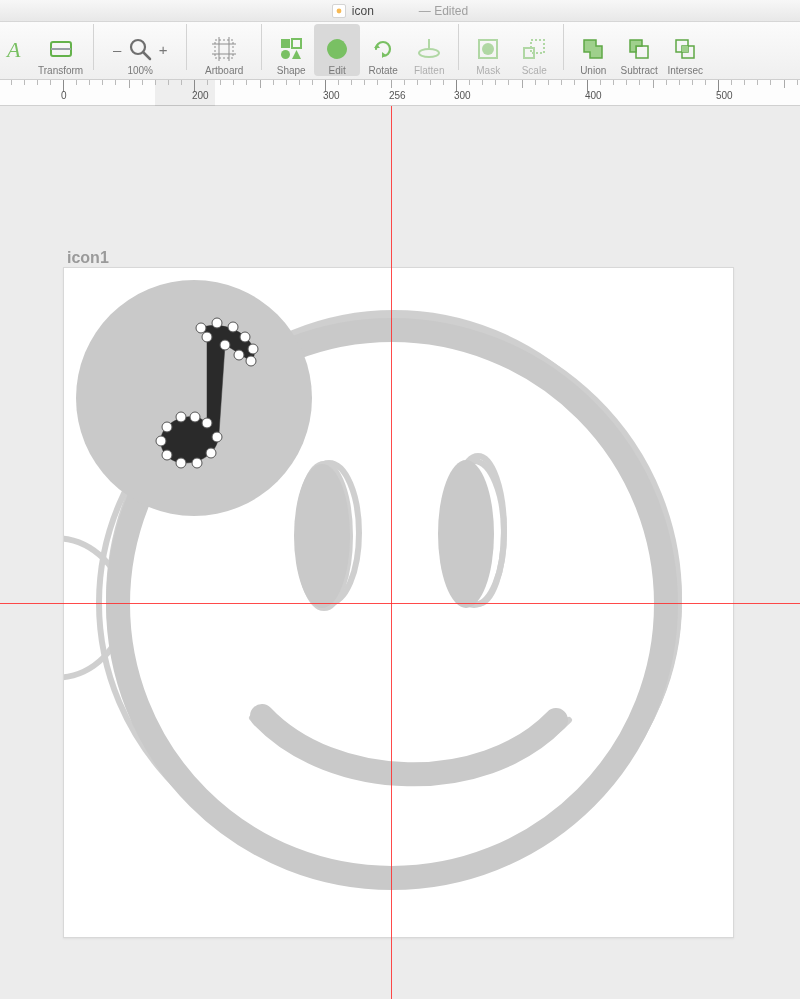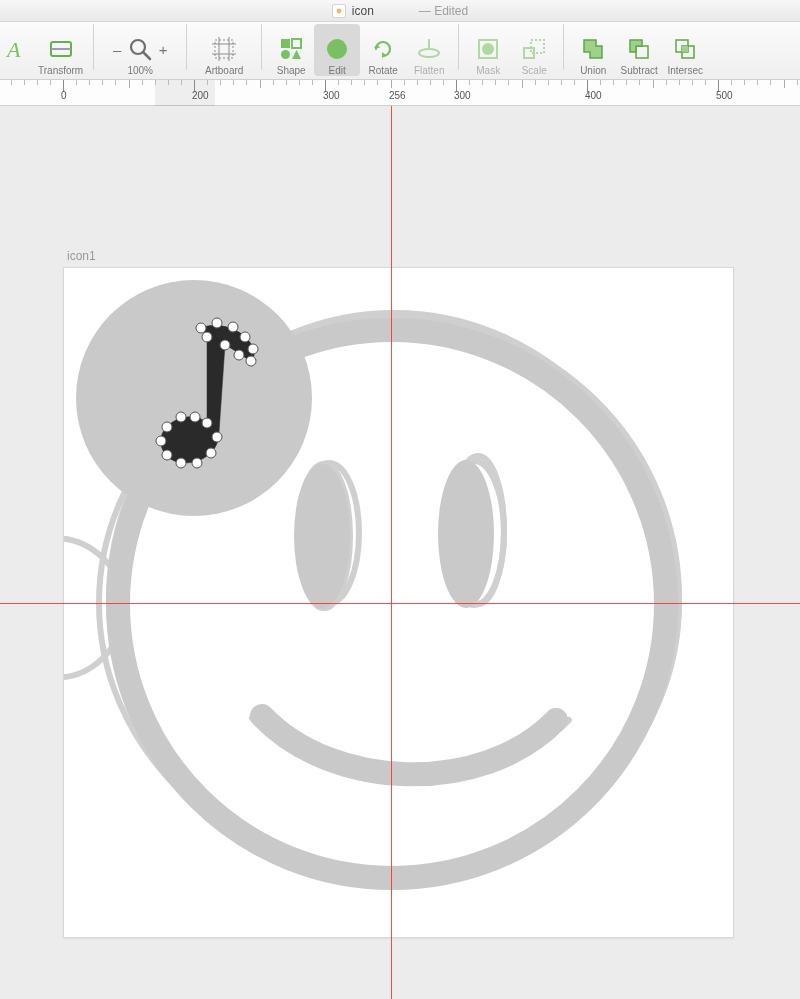--- a/index.html
+++ b/index.html
@@ -84,22 +84,23 @@
   
   .canvas-area {
     position:absolute;
     left:0; right:0;
     top:106px;
     bottom:0;
     background:#ececec;
   }
   .artboard-label {
     position:absolute;
-    font-size:12px;
+    font-size:16px;
     color:#9a9a9a;
+    font-weight:bold;
   }
   .artboard {
     position:absolute;
     background:#fff;
     border:1px solid #d8d8d8;
     box-shadow:0 1px 2px rgba(0,0,0,0.06);
   }
   .guide-v { position:absolute; top:0; bottom:0; width:1px; background:#ff2a2a; opacity:.85; }
   .guide-h { position:absolute; left:0; right:0; height:1px; background:#ff2a2a; opacity:.85; }
 

